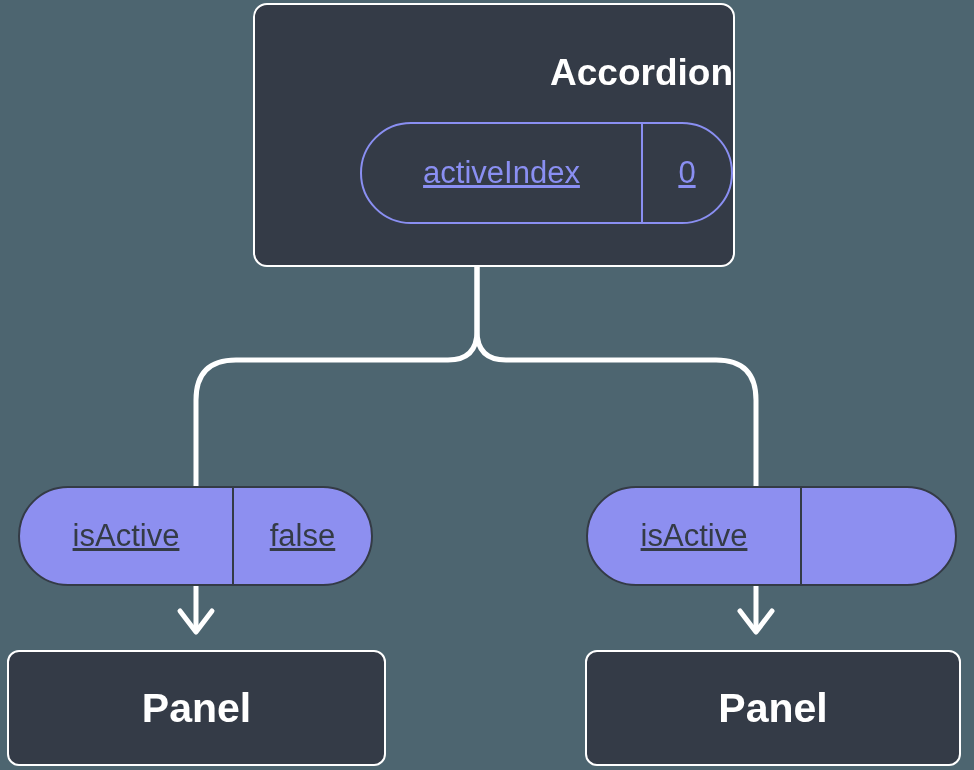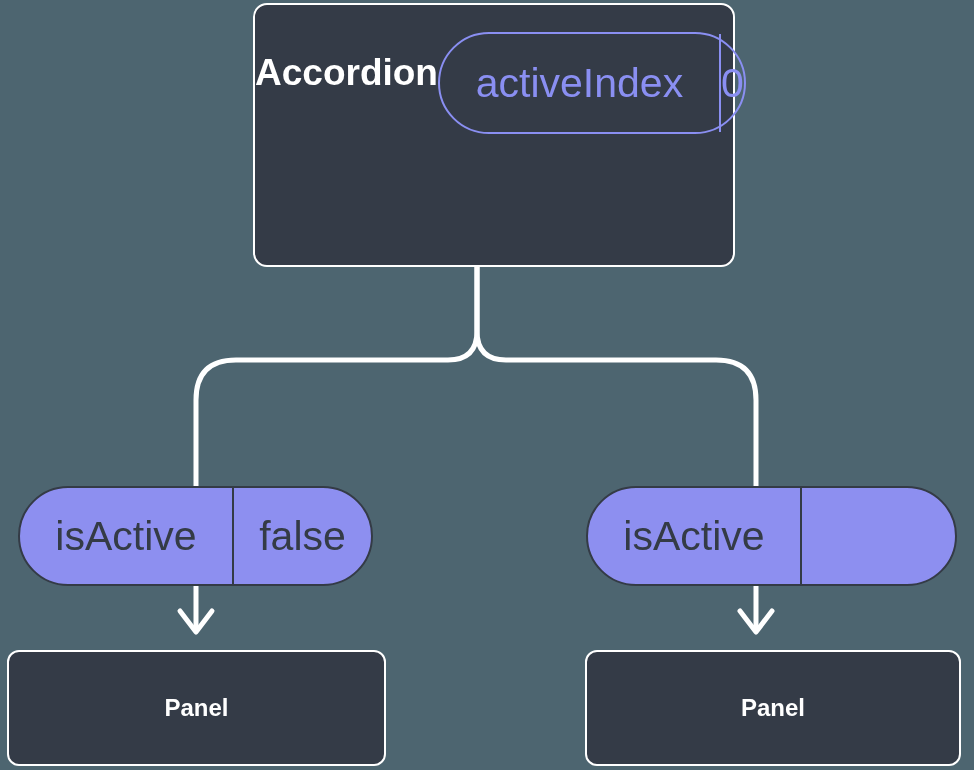--- a/index.html
+++ b/index.html
@@ -21,21 +21,21 @@
   }
   .node {
     position: absolute;
     box-sizing: border-box;
     background: var(--node-dark, #343B47);
     border: 2px solid var(--white, #fff);
   }
   .root-node {
     left: 253px; top: 3px; width: 482px; height: 264px;
     border-radius: 14px;
-    display: flex; flex-direction: row; align-items: flex-start;
+    display: flex; flex-direction: column; align-items: flex-end;
   }
   .node-title {
     margin-top: 46px;
     font-size: 37px; line-height: 44px; font-weight: 700;
     color: var(--white, #fff);
   }
   .prop-pill {
     display: flex; align-items: stretch;
     box-sizing: border-box;
     margin-top: 20px;
@@ -52,36 +52,37 @@
     position: absolute;
     background: var(--node-purple, #8D8FF0);
     border: 2px solid var(--dark-text, #343B46);
     border-radius: 50px;
     color: var(--dark-text, #343B46);
   }
   .pill-left  { left: 18px;  top: 466px; width: 355px; height: 100px; }
   .pill-right { left: 586px; top: 466px; width: 371px; height: 100px; }
   .pill-cell {
     display: flex; align-items: center; justify-content: center;
-    font-size: 41px;
+    font-size: 31px;
+    text-decoration: underline;
   }
   .pill-outlined .pill-cell.name { width: 279px; }
   .pill-filled  .pill-cell.name { width: 212px; }
   .pill-cell.value { flex: 1; }
   .pill-divider { width: 2px; }
   .pill-outlined .pill-divider { background: var(--purple-outline, #8A8FF2); }
   .pill-filled  .pill-divider { background: var(--dark-text, #343B46); }
   .panel-node {
     border-radius: 12px;
     display: flex; align-items: center; justify-content: center;
   }
   .panel-left  { left: 7px;   top: 650px; width: 379px; height: 116px; }
   .panel-right { left: 585px; top: 650px; width: 376px; height: 116px; }
   .panel-label {
-    font-size: 24px; font-weight: 700;
+    font-size: 41px; font-weight: 700;
     color: var(--white, #fff);
   }
 </style>
 </head>
 <body>
 
 <div class="stage">
 
   <svg class="wires" viewBox="0 0 974 770" aria-hidden="true">
     <path d="M477 265 L477 331 Q477 360 448 360 L236 360 Q196 360 196 400 L196 630"></path>

